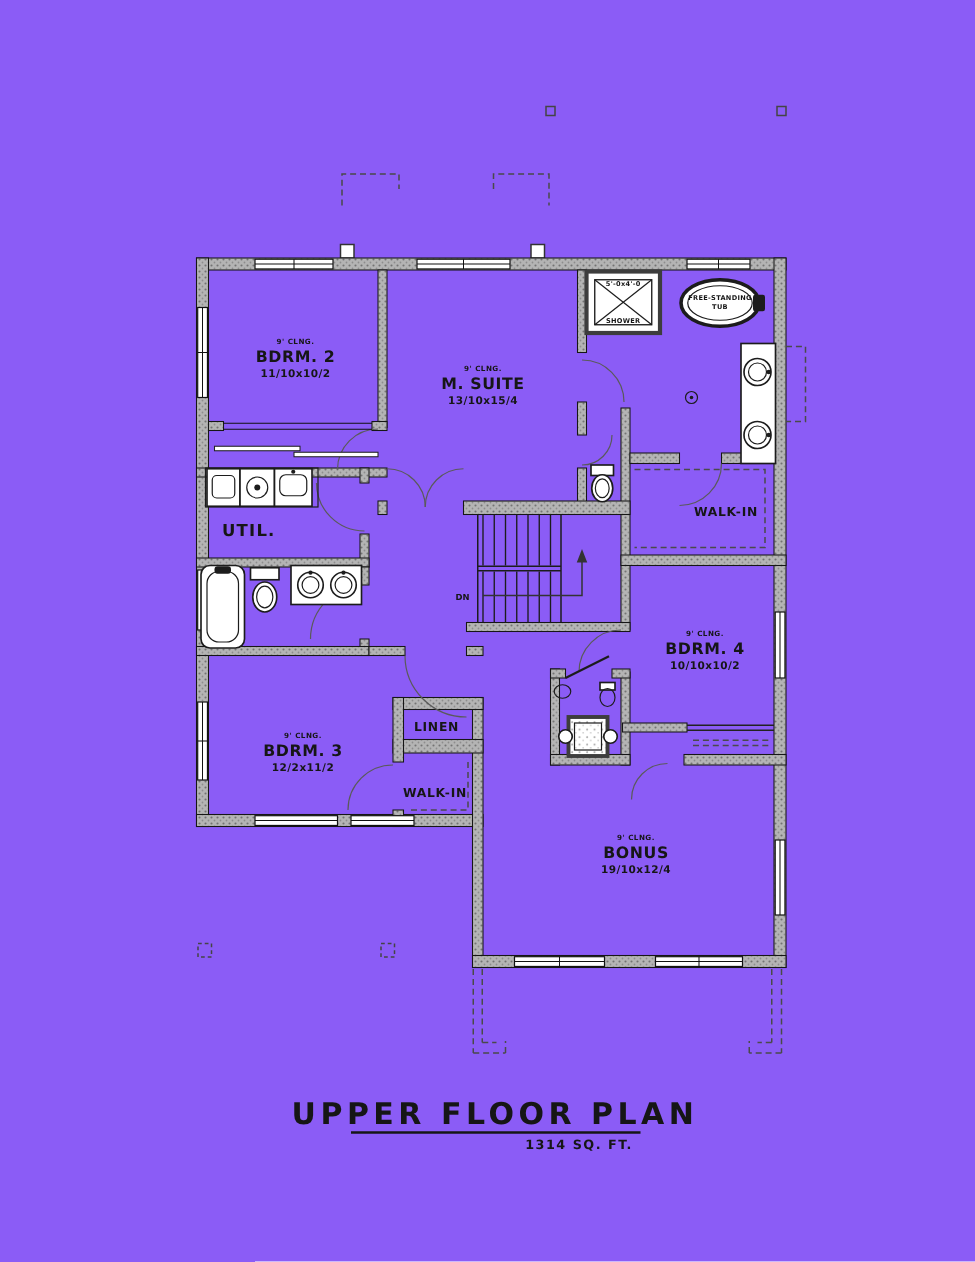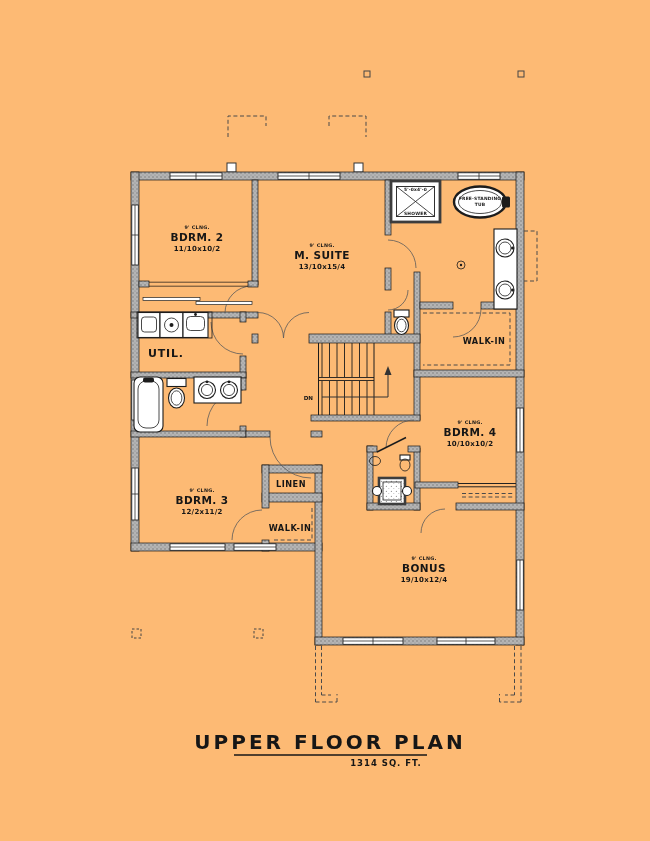--- a/index.html
+++ b/index.html
@@ -1,16 +1,16 @@
 <!DOCTYPE html>
 <html><head>
 <meta charset="utf-8">
 <style>
   html,body{margin:0;padding:0;background:#ffffff;}
-  .page{width:650px;height:841px;position:relative;background:#fdba74;overflow:hidden;}
+  .page{width:650px;height:841px;position:relative;background:#8b5cf6;overflow:hidden;}
   svg{display:block;}
   text{font-family:"DejaVu Sans",sans-serif;fill:#161616;font-weight:bold;}
   .clng{font-size:4.8px;letter-spacing:.3px;}
   .rm{font-size:10.5px;letter-spacing:.4px;}
   .dims{font-size:7px;letter-spacing:.3px;}
   .sm{font-size:8.2px;letter-spacing:.5px;}
   .util{font-size:11px;letter-spacing:.8px;}
   .tiny{font-size:4.4px;letter-spacing:.2px;}
   .dn{font-size:5.6px;}
   .title{font-size:20px;letter-spacing:3px;}

